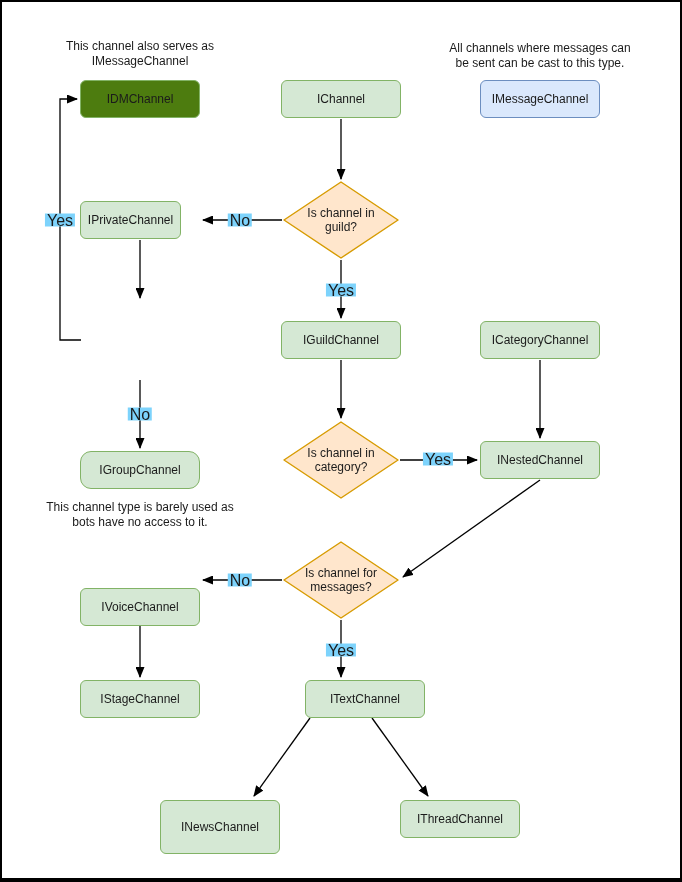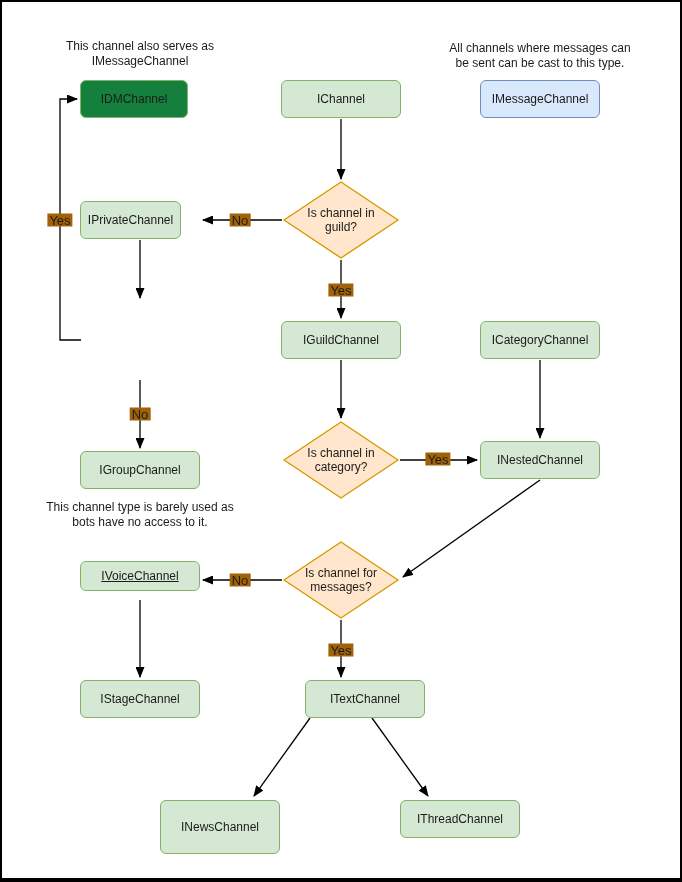--- a/index.html
+++ b/index.html
@@ -11,22 +11,22 @@
   .stage { position:absolute; left:-2px; top:-2px; width:682px; height:882px; }
   .edges { position:absolute; left:0; top:0; }
   .node {
     position:absolute; display:flex; align-items:center; justify-content:center;
     text-align:center; font-size:12px; color:#1b1b1b;
   }
   .node.box { border:1.3px solid; border-radius:6px; box-sizing:border-box; }
   .node .shape-svg { position:absolute; left:0; top:0; }
   .node-label { position:relative; white-space:pre-line; line-height:14px; z-index:1; }
   .edge-label {
-    position:absolute; transform:translate(-50%,-50%); background:#a16207;
-    padding:0 2px; font-size:13px; color:#1b1b1b; line-height:13px; z-index:2;
+    position:absolute; transform:translate(-50%,-50%); background:#7dd3fc;
+    padding:0 2px; font-size:16px; color:#1b1b1b; line-height:13px; z-index:2;
   }
   .note {
     position:absolute; transform:translate(-50%,-50%); text-align:center;
     white-space:pre-line; font-size:12px; line-height:15px; color:#1b1b1b; width:300px;
   }
 </style>
 </head>
 <body>
 
 <div class="canvas">
@@ -53,21 +53,21 @@
         <path d="M310 718 L254 796" fill="none" stroke="#000000" stroke-width="1.3" marker-end="url(#arrowhead)"></path>
         <path d="M372 718 L428 796" fill="none" stroke="#000000" stroke-width="1.3" marker-end="url(#arrowhead)"></path>
       </svg>
   <div class="edge-label" style="left: 240px; top: 220px;">No</div>
       <div class="edge-label" style="left: 341px; top: 290px;">Yes</div>
       <div class="edge-label" style="left: 60px; top: 220px;">Yes</div>
       <div class="edge-label" style="left: 140px; top: 414px;">No</div>
       <div class="edge-label" style="left: 438px; top: 459px;">Yes</div>
       <div class="edge-label" style="left: 240px; top: 580px;">No</div>
       <div class="edge-label" style="left: 341px; top: 650px;">Yes</div>
-      <div class="node box" style="left: 80px; top: 80px; width: 108px; height: 38px; background: #15803d; border-color: rgb(130, 179, 102); align-items: center;">
+      <div class="node box" style="left: 80px; top: 80px; width: 120px; height: 38px; background: #4d7c0f; border-color: rgb(130, 179, 102); align-items: center;">
         <div class="node-label">IDMChannel</div>
       </div>
       <div class="node box" style="left: 281px; top: 80px; width: 120px; height: 38px; background: rgb(213, 232, 212); border-color: rgb(130, 179, 102);">
         <div class="node-label">IChannel</div>
       </div>
       <div class="node box" style="left: 480px; top: 80px; width: 120px; height: 38px; background: rgb(218, 232, 252); border-color: rgb(108, 142, 191);">
         <div class="node-label">IMessageChannel</div>
       </div>
       <div class="node box" style="left: 80px; top: 201px; width: 101px; height: 38px; background: rgb(213, 232, 212); border-color: rgb(130, 179, 102);">
         <div class="node-label">IPrivateChannel</div>
@@ -78,34 +78,34 @@
         </svg>
         <div class="node-label">Is channel in
 guild?</div>
       </div>
       <div class="node box" style="left: 281px; top: 321px; width: 120px; height: 38px; background: rgb(213, 232, 212); border-color: rgb(130, 179, 102);">
         <div class="node-label">IGuildChannel</div>
       </div>
       <div class="node box" style="left: 480px; top: 321px; width: 120px; height: 38px; background: rgb(213, 232, 212); border-color: rgb(130, 179, 102);">
         <div class="node-label">ICategoryChannel</div>
       </div>
-      <div class="node box" style="left: 80px; top: 451px; width: 120px; height: 38px; background: rgb(213, 232, 212); border-color: rgb(130, 179, 102);">
+      <div class="node box" style="left: 80px; top: 451px; width: 120px; height: 38px; background: rgb(213, 232, 212); border-color: rgb(130, 179, 102); border-radius: 11px;">
         <div class="node-label">IGroupChannel</div>
       </div>
       <div class="node diamond" style="left: 283px; top: 421px; width: 116px; height: 78px;">
         <svg class="shape-svg" width="116" height="78" viewBox="0 0 116 78">
           <polygon points="58,1 115,39 58,77 1,39" fill="#ffe6cc" stroke="#d79b00" stroke-width="1.4" stroke-linejoin="round"></polygon>
         </svg>
         <div class="node-label">Is channel in
 category?</div>
       </div>
       <div class="node box" style="left: 480px; top: 441px; width: 120px; height: 38px; background: rgb(213, 232, 212); border-color: rgb(130, 179, 102);">
         <div class="node-label">INestedChannel</div>
       </div>
-      <div class="node box" style="left: 80px; top: 561px; width: 120px; height: 30px; background: rgb(213, 232, 212); border-color: rgb(130, 179, 102); text-decoration: underline;">
+      <div class="node box" style="left: 80px; top: 588px; width: 120px; height: 38px; background: rgb(213, 232, 212); border-color: rgb(130, 179, 102);">
         <div class="node-label">IVoiceChannel</div>
       </div>
       <div class="node diamond" style="left: 283px; top: 541px; width: 116px; height: 78px;">
         <svg class="shape-svg" width="116" height="78" viewBox="0 0 116 78">
           <polygon points="58,1 115,39 58,77 1,39" fill="#ffe6cc" stroke="#d79b00" stroke-width="1.4" stroke-linejoin="round"></polygon>
         </svg>
         <div class="node-label">Is channel for
 messages?</div>
       </div>
       <div class="node box" style="left: 80px; top: 680px; width: 120px; height: 38px; background: rgb(213, 232, 212); border-color: rgb(130, 179, 102);">

